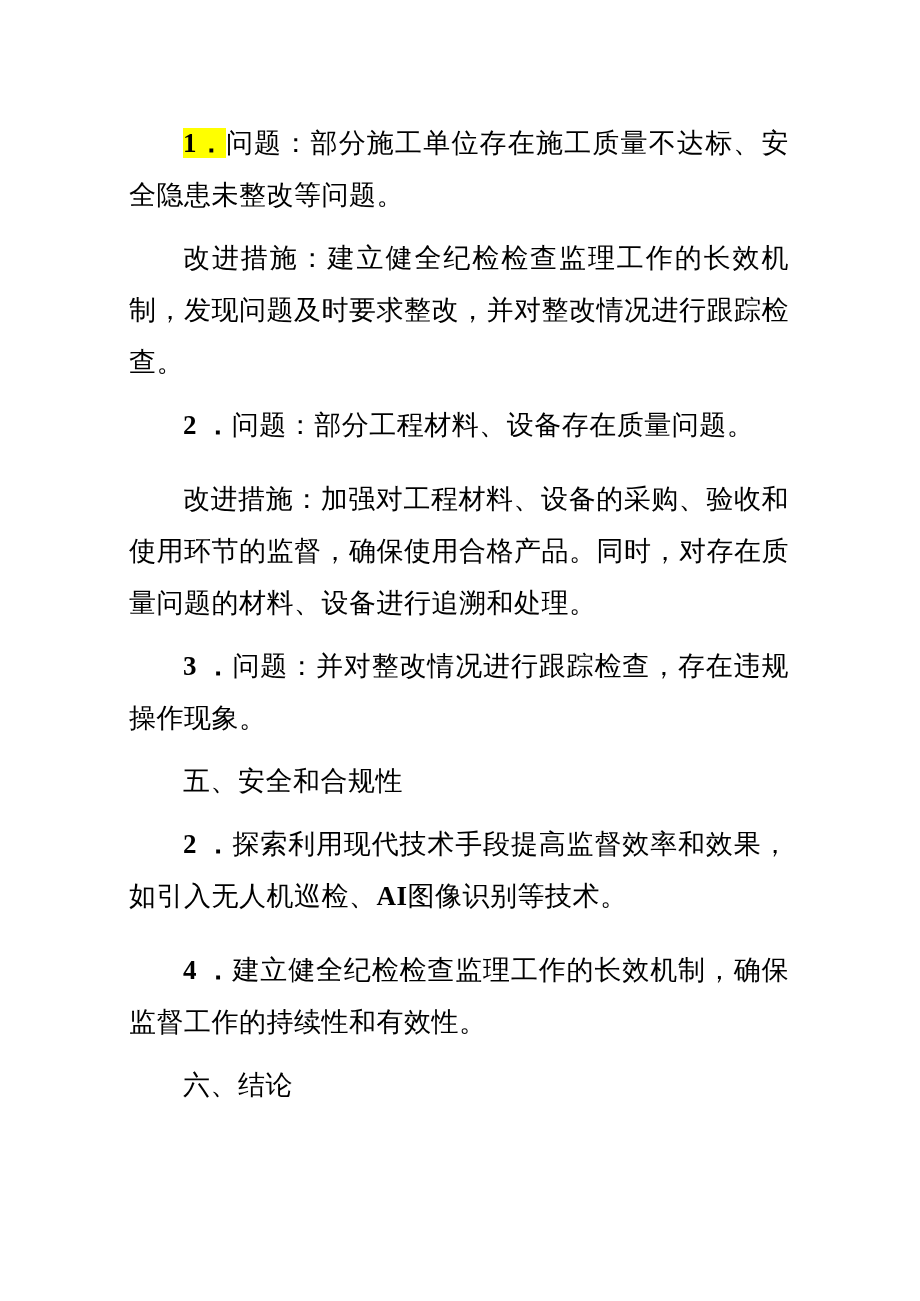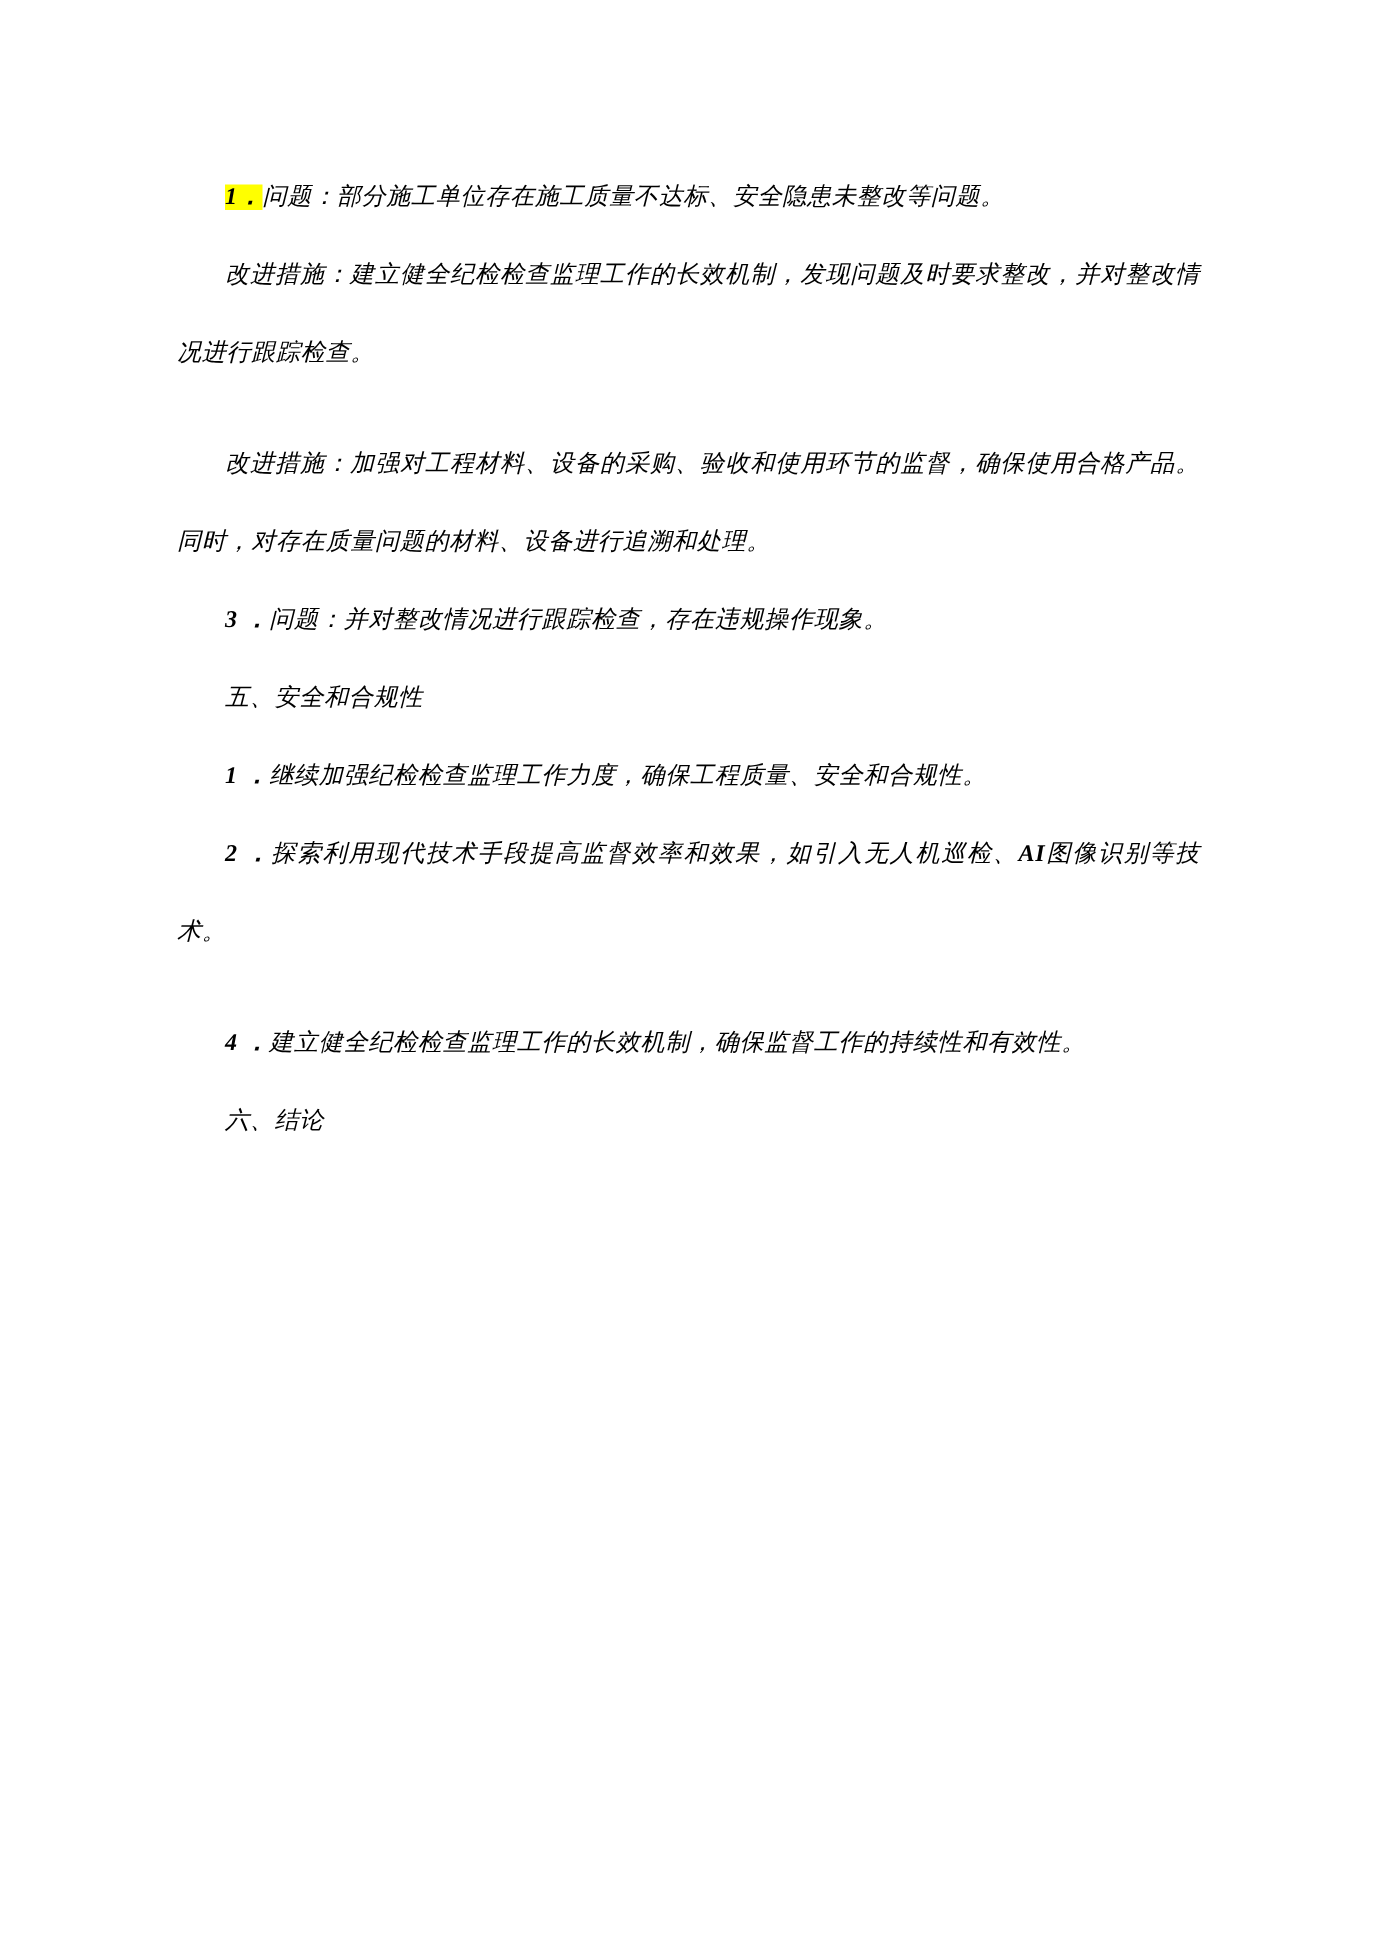--- a/index.html
+++ b/index.html
@@ -15,28 +15,27 @@
     overflow: hidden;
   }
   .page {
     box-sizing: border-box;
     width: 920px;
     height: 1301px;
     padding: 106px 120px 40px 118px;
     background: #ffffff;
   }
   p.para {
-    margin: 0;
-    font-size: 16px;
+    margin: 11px;
+    font-size: 27px;
     line-height: 52px;
     text-indent: 2em;
     text-align: justify;
     letter-spacing: 0.5px;
     word-break: break-all;
-    font-style: italic;
   }
   p.para.sp {
     margin-top: 22px;
   }
   .num {
     font-weight: bold;
     font-family: "Liberation Serif", "DejaVu Serif", serif;
   }
   .hl {
     background: #ffff00;
@@ -51,37 +50,37 @@
 <div class="page">
 
   <p class="para">
     <span class="num hl">1．</span><span>问题：部分施工单位存在施工质量不达标、安全隐患未整改等问题。</span>
   </p>
 
   <p class="para">
     <span>改进措施：建立健全纪检检查监理工作的长效机制，发现问题及时要求整改，并对整改情况进行跟踪检查。</span>
   </p>
 
+  <p class="para">
+    <span class="num">2 ．</span><span>问题：部分工程材料、设备存在质量问题。</span>
+  </p>
 
   <p class="para sp">
     <span>改进措施：加强对工程材料、设备的采购、验收和使用环节的监督，确保使用合格产品。同时，对存在质量问题的材料、设备进行追溯和处理。</span>
   </p>
 
   <p class="para">
     <span class="num">3 ．</span><span>问题：并对整改情况进行跟踪检查，存在违规操作现象。</span>
   </p>
 
 
   <p class="para">
     <span>五、安全和合规性</span>
   </p>
 
-  <p class="para">
-    <span class="num">1 ．</span><span>继续加强纪检检查监理工作力度，确保工程质量、安全和合规性。</span>
-  </p>
 
   <p class="para">
     <span class="num">2 ．</span><span>探索利用现代技术手段提高监督效率和效果，如引入无人机巡检、</span><span class="emph">AI</span><span>图像识别等技术。</span>
   </p>
 
 
   <p class="para sp">
     <span class="num">4 ．</span><span>建立健全纪检检查监理工作的长效机制，确保监督工作的持续性和有效性。</span>
   </p>
 

